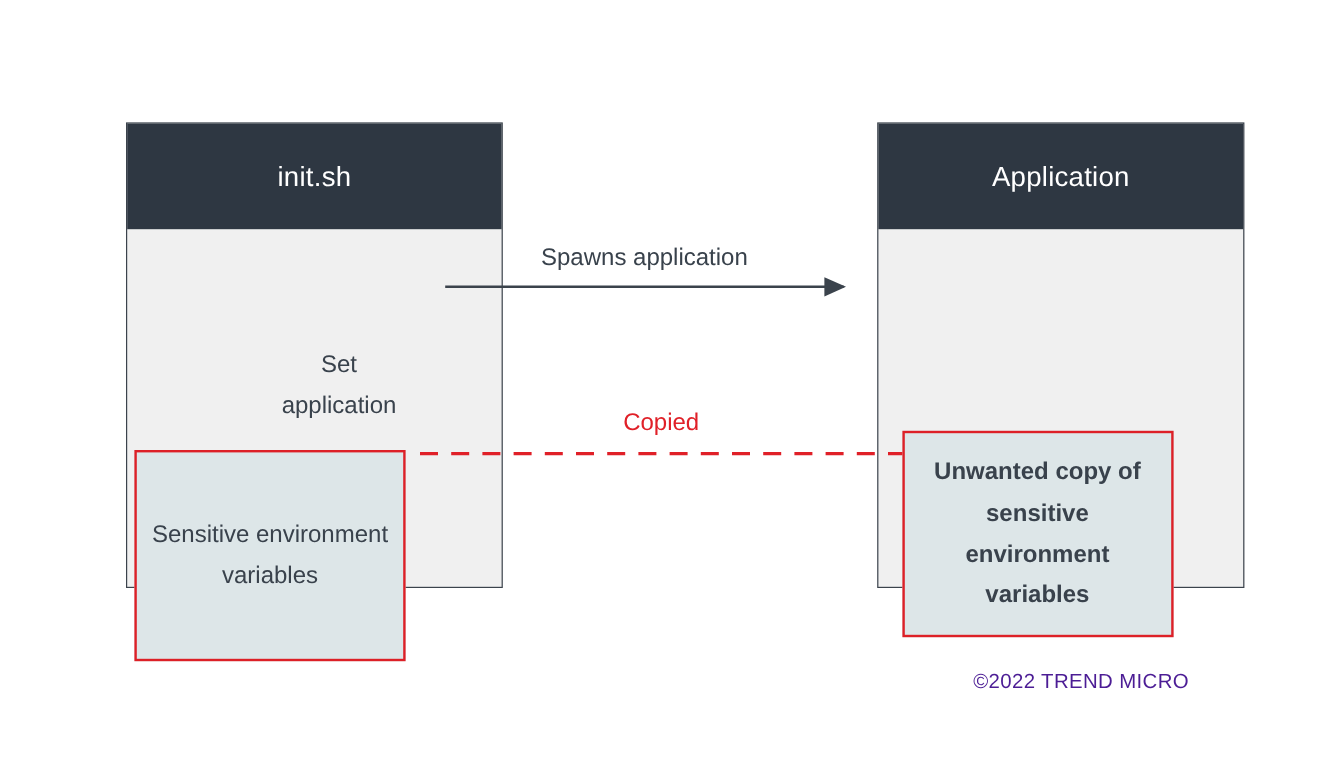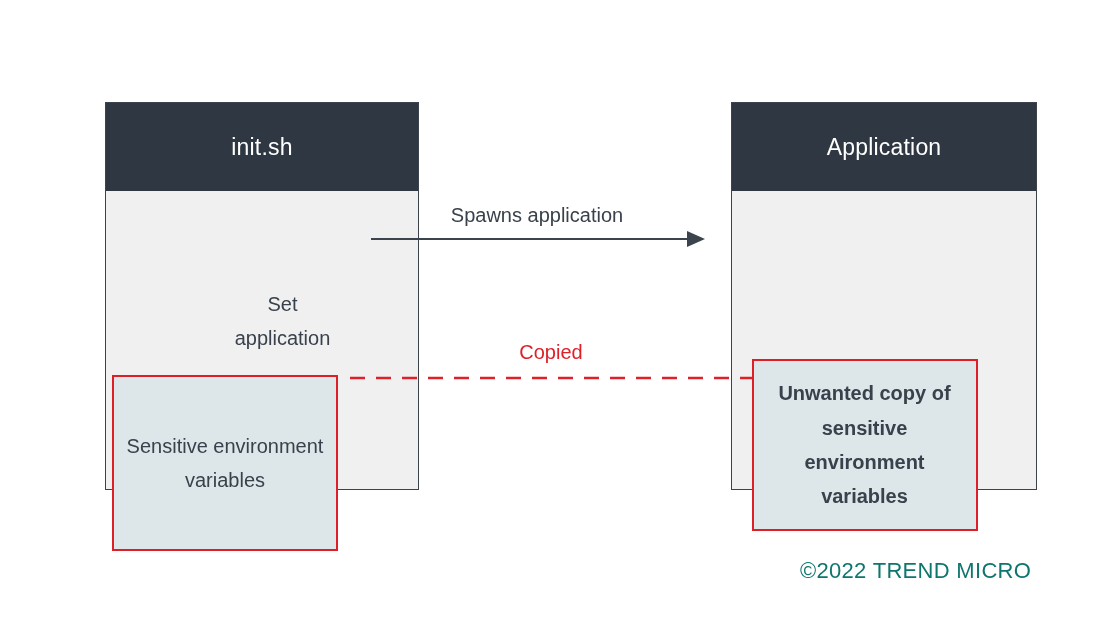--- a/index.html
+++ b/index.html
@@ -92,24 +92,25 @@
     color: #39424c;
     white-space: nowrap;
   }
   .edge-label.is-red {
     color: #e02028;
   }
 
   
   .copyright {
     position: absolute;
-    font-size: 22px;
+    font-size: 17px;
     letter-spacing: 0.3px;
-    color: #0f766e;
+    color: #4c1d95;
     white-space: nowrap;
+    margin-left: 11px;
   }
 </style>
 </head>
 <body>
 
 <div id="canvas">
 
   <div class="node" style="left:105px; top:102px; width:314px; height:388px;">
     <div class="node-header" style="height:88px;">init.sh</div>
     <div class="node-body">

